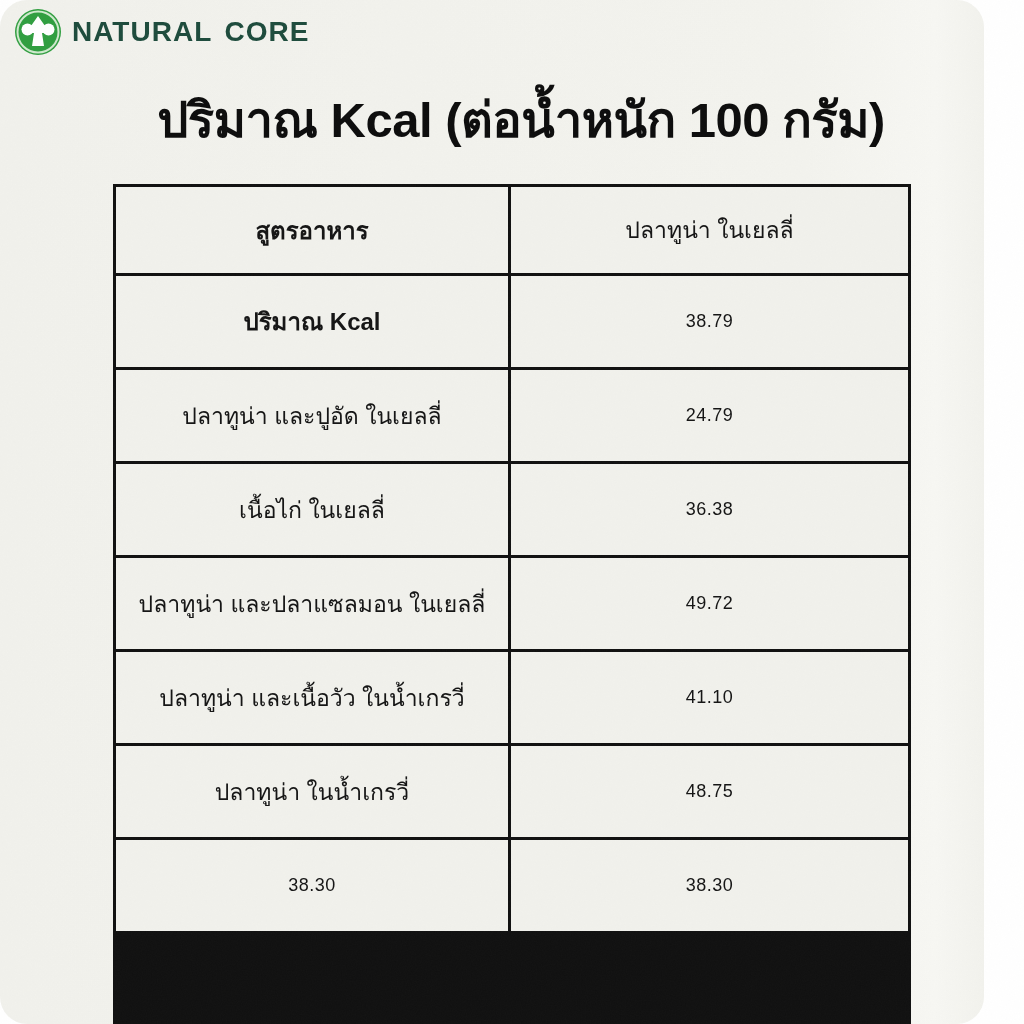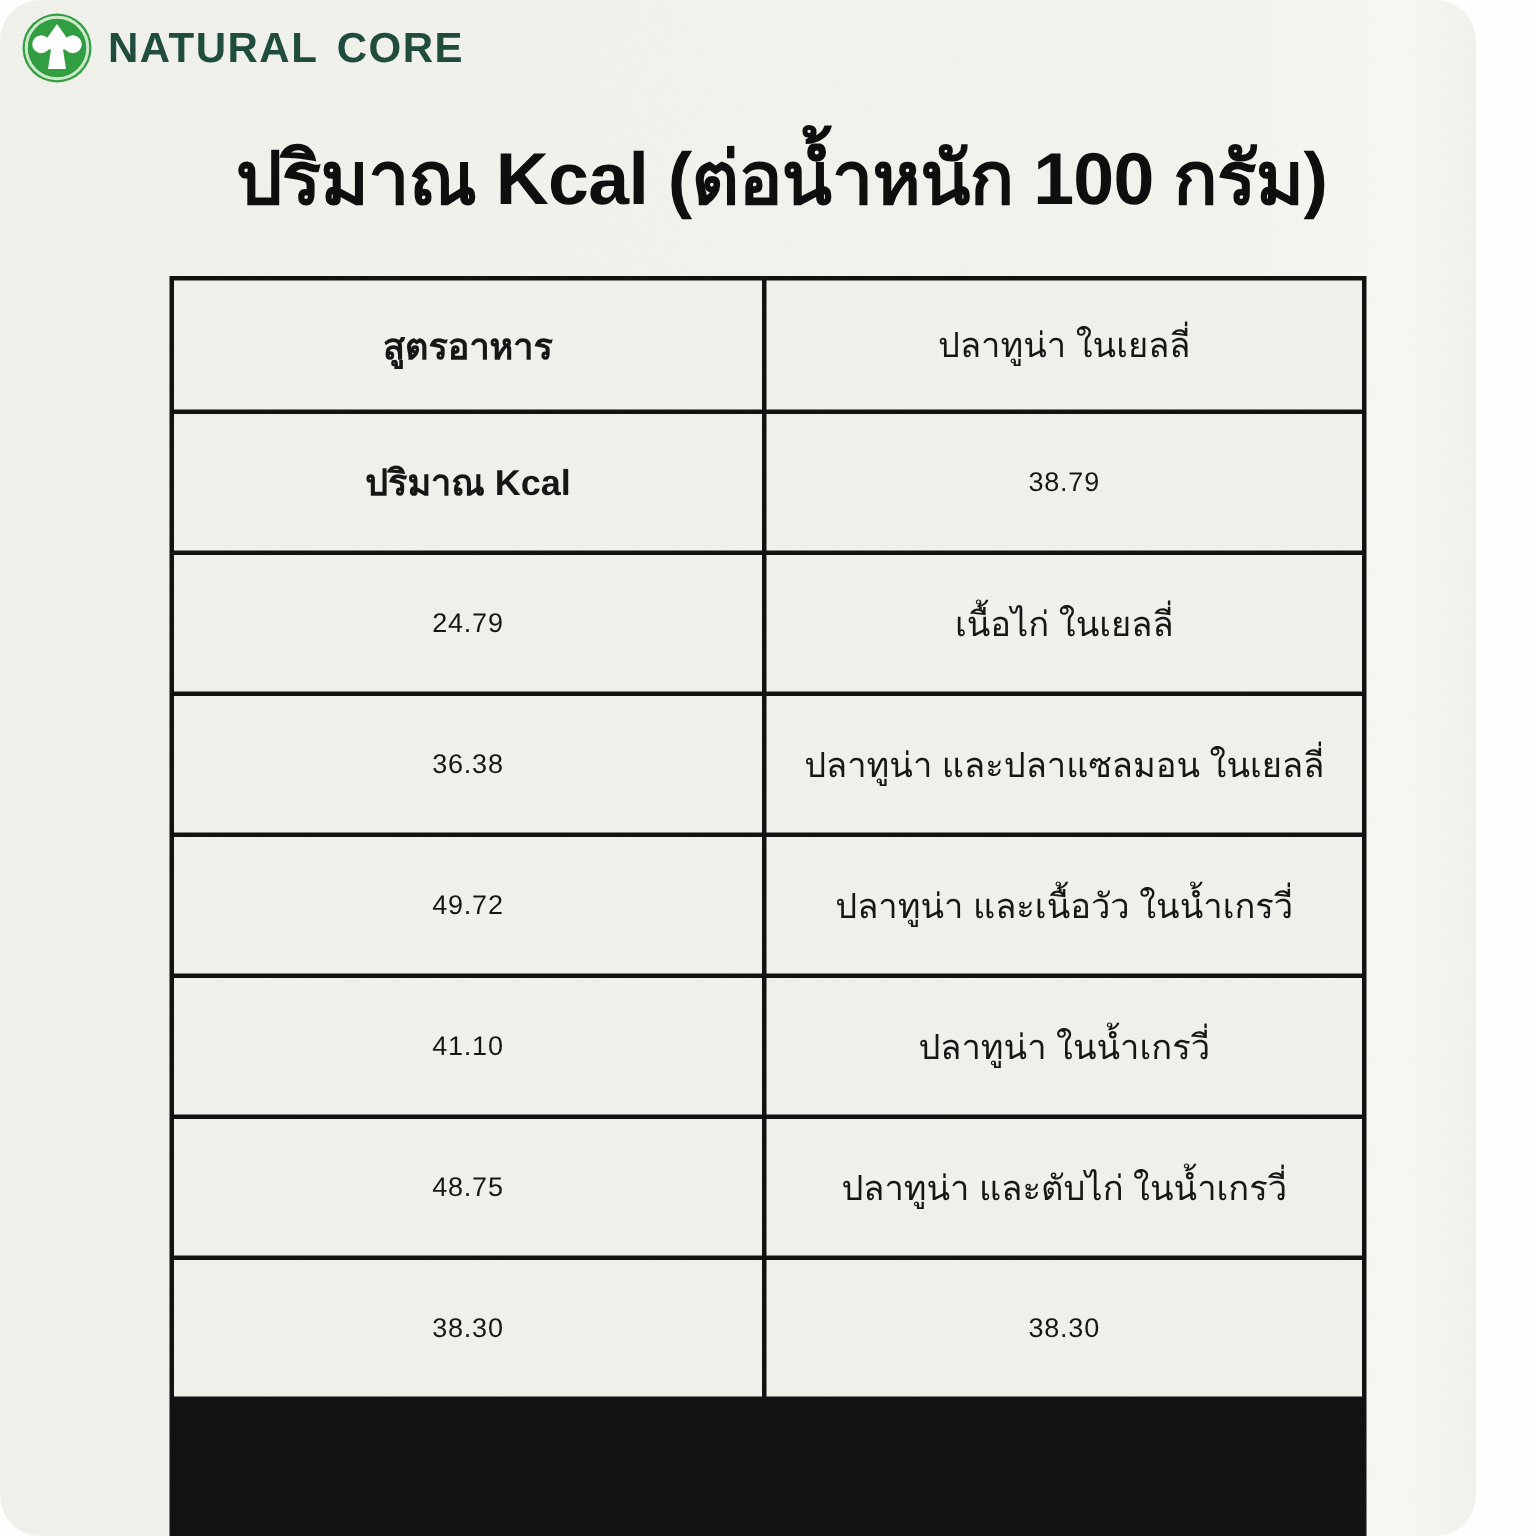--- a/index.html
+++ b/index.html
@@ -110,27 +110,27 @@
   </div>
 
   <div class="title">ปริมาณ Kcal (ต่อน้ำหนัก 100 กรัม)</div>
 
   <div class="kcal-table">
     <div class="cell header">สูตรอาหาร</div>
     <div class="cell formula">ปลาทูน่า ในเยลลี่</div>
 
   <div class="cell header">ปริมาณ Kcal</div>
       <div class="cell kcal">38.79</div>
+      <div class="cell formula">ปลาทูน่า และปูอัด ในเยลลี่</div>
       <div class="cell kcal">24.79</div>
       <div class="cell formula">เนื้อไก่ ในเยลลี่</div>
       <div class="cell kcal">36.38</div>
       <div class="cell formula">ปลาทูน่า และปลาแซลมอน ในเยลลี่</div>
       <div class="cell kcal">49.72</div>
       <div class="cell formula">ปลาทูน่า และเนื้อวัว ในน้ำเกรวี่</div>
       <div class="cell kcal">41.10</div>
       <div class="cell formula">ปลาทูน่า ในน้ำเกรวี่</div>
       <div class="cell kcal">48.75</div>
-      <div class="cell formula">ปลาทูน่า และตับไก่ ในน้ำเกรวี่</div>
       <div class="cell kcal">38.30</div>
       <div class="cell kcal">38.30</div>
     </div>
 
 </div>
 
 </body></html>

